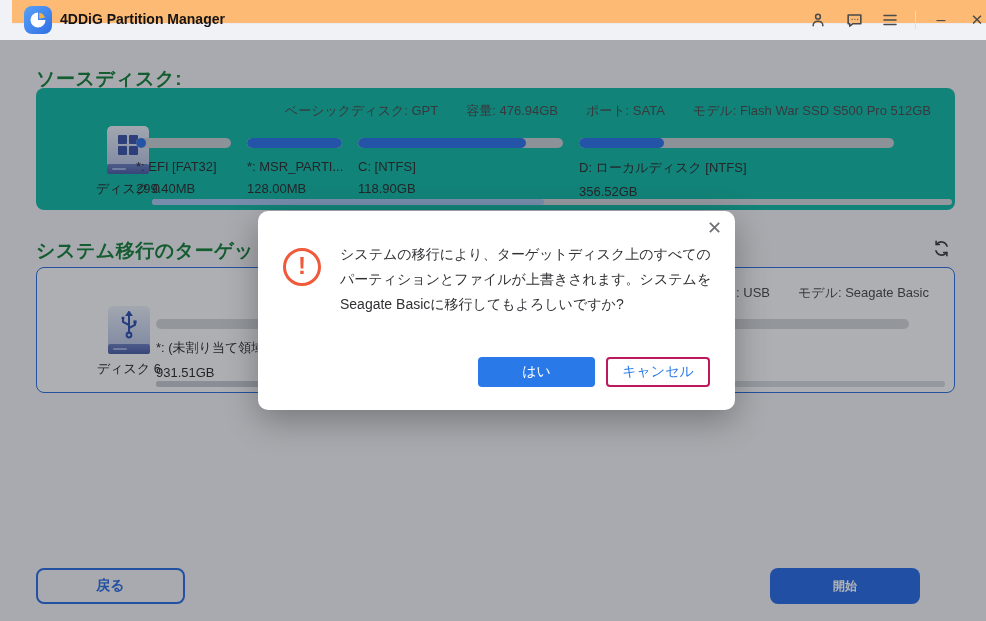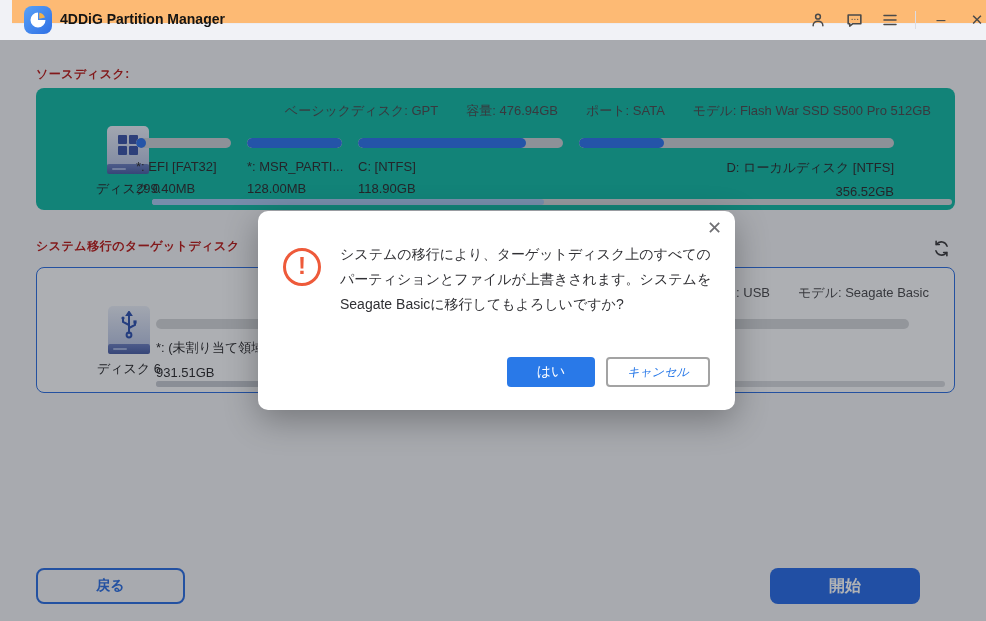--- a/index.html
+++ b/index.html
@@ -14,21 +14,21 @@
           background:linear-gradient(135deg,#58a1f7,#2f6fe4); display:flex; align-items:center; justify-content:center; }
   .app-title { position:absolute; left:48px; top:11px; font-size:14px; font-weight:bold; color:#141414; }
   .tb-icons { position:absolute; right:10px; top:0; height:40px; display:flex; align-items:center; gap:14px; }
   .tb-btn { width:22px; height:22px; display:flex; align-items:center; justify-content:center; cursor:pointer; color:#4a4a4a; }
   .tb-sep { width:1px; height:18px; background:#dcdce2; }
   .tb-min { font-size:16px; color:#4a4a4a; }
   .tb-close { font-size:15px; color:#4a4a4a; }
 
   
   .content { position:absolute; top:40px; left:0; width:986px; height:581px; background:#f1f2f6; }
-  .section-heading { position:absolute; font-size:12px; font-weight:bold; color:#b91c1c; letter-spacing:.5px; }
+  .section-heading { position:absolute; font-size:19px; font-weight:bold; color:#15803d; letter-spacing:.5px; }
   .h-source { left:36px; top:26px; }
   .h-target { left:36px; top:198px; }
 
   .disk-card { position:absolute; left:36px; width:919px; background:#14b8a6; border-radius:8px; }
   .card-source { top:48px; height:122px; }
   .card-target { top:227px; height:126px; background:#f8fafd; border:1px solid #2e6fe0; }
 
   .disk-info { position:absolute; right:24px; top:14px; font-size:13px; color:#4c4c50; display:flex; gap:28px; white-space:nowrap; }
 
   .disk-block { position:absolute; left:34px; top:38px; width:116px; text-align:center; }
@@ -39,21 +39,21 @@
                background:linear-gradient(180deg,#6b7fc0,#4a5ea6); }
   .disk-base::after { content:""; position:absolute; left:5px; top:4px; width:14px; height:2px; background:#9fb0dd; border-radius:1px; }
   .win-logo { position:absolute; left:13px; top:9px; width:20px; height:20px;
               display:grid; grid-template-columns:9px 9px; grid-template-rows:9px 9px; gap:2px; }
   .win-logo span { background:#3b55a8; border-radius:1px; }
   .usb-glyph { position:absolute; left:11px; top:5px; }
   .disk-name { margin-top:4px; font-size:13px; color:#2a2a2e; }
 
   .partitions { position:absolute; left:100px; top:50px; display:flex; gap:16px; }
   .partition { display:flex; flex-direction:column; }
-  .p0 { width:95px; } .p1 { width:95px; } .p2 { width:205px; } .p3 { width:315px;text-align:right; }
+  .p0 { width:95px; } .p1 { width:95px; } .p2 { width:205px; } .p3 { width:315px; }
   .p-bar { height:10px; border-radius:5px; background:#c9cdd4; overflow:hidden; }
   .p-fill { height:100%; border-radius:5px; background:#2e74ec; }
   .p-label { margin-top:11px; font-size:13px; color:#2e2e32; white-space:nowrap; }
   .p-size { margin-top:7px; font-size:13px; color:#2e2e32; }
 
   .hscroll { position:absolute; height:6px; border-radius:3px; background:#d4d7dd; }
   .hs-source { left:116px; bottom:5px; width:800px; }
   .hs-source .hs-thumb { width:392px; background:#a9c7f0; }
   .hs-target { left:119px; bottom:5px; width:789px; }
   .hs-target .hs-thumb { width:525px; background:#c4c9d2; }
@@ -67,37 +67,37 @@
   .t-bar { height:10px; border-radius:5px; background:#d2d4d9; }
   .t-label { margin-top:10px; font-size:13px; color:#2e2e32; }
   .t-size { margin-top:8px; font-size:13px; color:#2e2e32; }
   .t-info { position:absolute; right:25px; top:16px; font-size:13px; color:#4c4c50; display:flex; gap:28px; white-space:nowrap; }
 
   
   .btn-back { position:absolute; left:36px; top:528px; width:149px; height:36px; border-radius:8px;
               border:2px solid #2d6fe2; color:#2d6fe2; background:transparent; font-size:14px; font-weight:bold;
               display:flex; align-items:center; justify-content:center; cursor:pointer; }
   .btn-start { position:absolute; left:770px; top:528px; width:150px; height:36px; border-radius:8px;
-               background:#2a6ce6; color:#fff; font-size:16px; font-weight:bold;
+               background:#2a6ce6; color:#fff; font-size:12px; font-weight:bold;
                display:flex; align-items:center; justify-content:center; cursor:pointer; }
 
   
   .overlay { position:absolute; top:40px; left:0; width:986px; height:581px; background:rgba(15,18,26,.32); z-index:10; }
   .dialog { position:absolute; left:258px; top:211px; width:477px; height:199px; background:#ffffff;
             border-radius:10px; box-shadow:0 10px 34px rgba(0,0,0,.30); z-index:20; }
   .dlg-close { position:absolute; right:13px; top:8px; font-size:18px; color:#707074; cursor:pointer; line-height:1; }
   .warn-icon { position:absolute; left:25px; top:37px; width:38px; height:38px; border:3px solid #ee5a3a;
                border-radius:50%; display:flex; align-items:center; justify-content:center; }
   .warn-icon span { color:#ee5a3a; font-size:24px; font-weight:bold; line-height:1; transform:translateY(-1px); }
   .dlg-message { position:absolute; left:82px; top:31px; width:382px; font-size:14px; line-height:1.78; color:#303034; }
   .dlg-buttons { position:absolute; right:25px; top:146px; display:flex; gap:11px; }
-  .btn-yes { width:88px; height:30px; background:#2979e8; border-radius:4px; color:#fff; font-size:14px;
+  .btn-yes { width:117px; height:30px; background:#2979e8; border-radius:4px; color:#fff; font-size:14px;
              display:flex; align-items:center; justify-content:center; cursor:pointer; }
-  .btn-cancel { width:104px; height:30px; background:#fff; border:2px solid #a3a3a3; border-radius:4px; color:#2979e8;
-                font-size:12px; display:flex; align-items:center; justify-content:center; cursor:pointer;font-style:italic; }
+  .btn-cancel { width:104px; height:30px; background:#fff; border:2px solid #be185d; border-radius:4px; color:#2979e8;
+                font-size:14px; display:flex; align-items:center; justify-content:center; cursor:pointer; }
 </style>
 </head>
 <body>
 
 <div class="screen">
 
   <div class="titlebar">
     <div class="logo">
       <svg width="20" height="20" viewBox="0 0 24 24">
         <path d="M12 12 L12 3 A9 9 0 1 0 21 12 Z" fill="#ffffff"></path>

